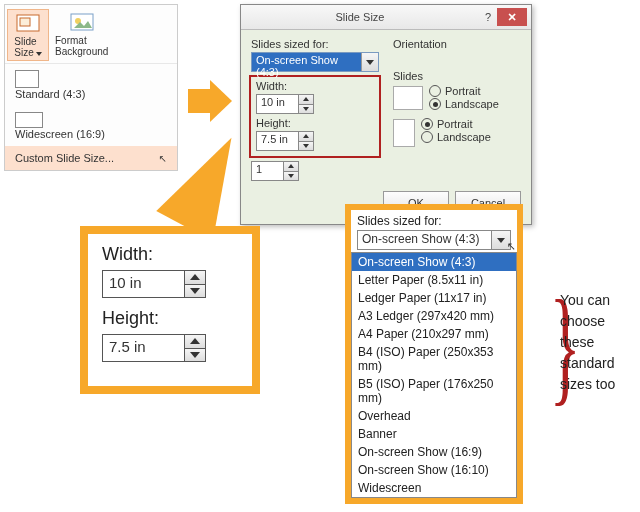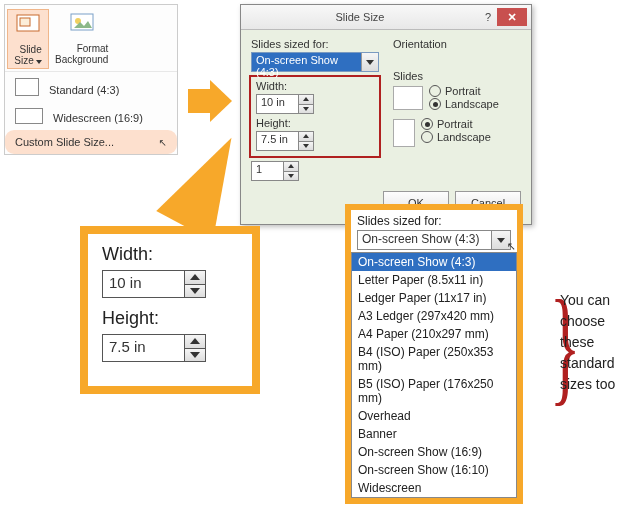--- a/index.html
+++ b/index.html
@@ -1,24 +1,24 @@
 <!DOCTYPE html>
 <html><head>
 <meta charset="utf-8">
 <style>
 body { margin:0; font-family:"Segoe UI",Tahoma,sans-serif; font-size:11px; color:#333; background:#fff; width:640px; height:512px; position:relative; }
 .ribbon { position:absolute; top:4px; left:4px; width:172px; border:1px solid #ccc; background:#fdfdfd; }
 .ribbon-top { display:flex; padding:4px 2px 2px; border-bottom:1px solid #e8e8e8; }
 .ribbon-btn { display:flex; flex-direction:column; align-items:center; padding:2px 6px; cursor:pointer; }
 .ribbon-btn.selected { background:#fde0ce; border:1px solid #f0b68a; }
 .ribbon-icon { width:28px; height:22px; display:flex; align-items:center; justify-content:center; }
-.ribbon-label { font-size:10px; text-align:right; line-height:1.1; margin-top:10px; }
-.menu-item { display:flex; align-items:flex-end; padding:6px 10px; cursor:pointer; }
+.ribbon-label { font-size:10px; text-align:left; line-height:1.1; margin-top:2px; }
+.menu-item { display:flex; align-items:flex-start; padding:6px 10px; cursor:pointer;flex-direction:column; }
 .menu-icon { width:22px; height:16px; border:1px solid #888; margin-right:10px; background:#fff; }
-.custom-item { padding:6px 10px; background:#fde0ce; display:flex; align-items:center; justify-content:space-between; cursor:pointer;border-radius:9px; }
+.custom-item { padding:6px 10px; background:#fde0ce; display:flex; align-items:center; justify-content:space-between; cursor:pointer; }
 .cursor-sm { font-size:10px; }
 
 .dialog { position:absolute; top:4px; left:240px; width:290px; background:#eaf0e2; border:1px solid #888; box-shadow:2px 2px 5px rgba(0,0,0,0.25); }
 .dialog-title { background:linear-gradient(#f8f8f8,#e8e8e8); border-bottom:1px solid #bbb; display:flex; align-items:center; padding:3px 4px 3px 0; }
 .dialog-title-text { flex:1; text-align:center; font-size:11px; color:#444; }
 .dialog-help { width:18px; text-align:center; color:#444; cursor:pointer; }
 .dialog-close { width:30px; height:18px; background:#c8504f; color:#fff; display:flex; align-items:center; justify-content:center; font-weight:bold; cursor:pointer; }
 .dialog-body { padding:8px 10px 6px; display:flex; gap:14px; }
 .col { flex:1; }
 .lbl { font-size:11px; margin-bottom:2px; color:#333; }

